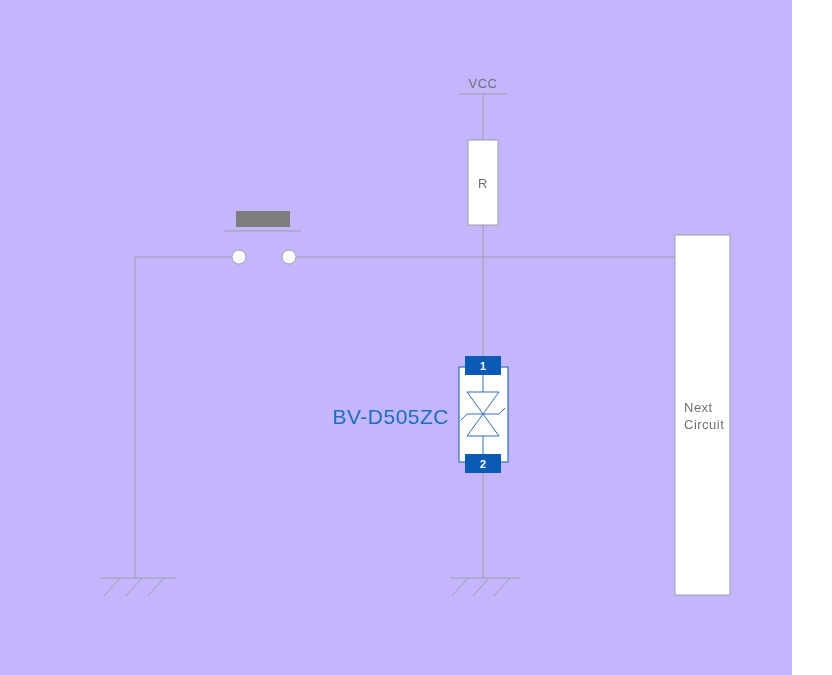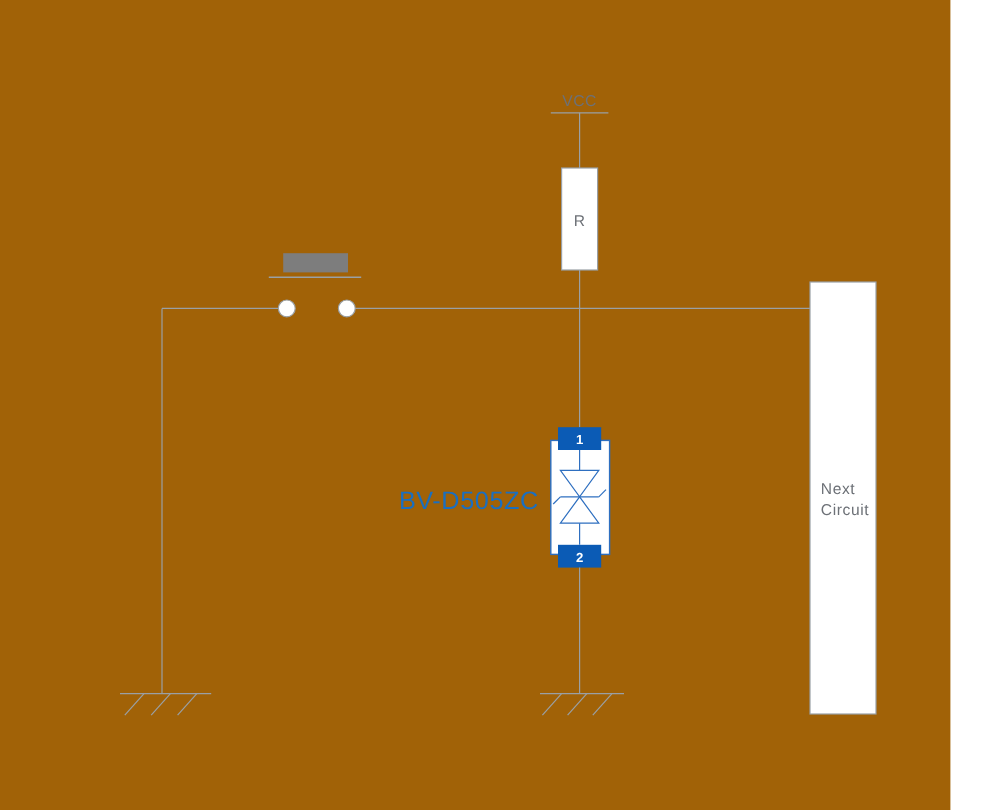--- a/index.html
+++ b/index.html
@@ -5,21 +5,21 @@
   html, body {
     margin: 0;
     padding: 0;
     background: #ffffff;
     font-family: "Liberation Sans", "DejaVu Sans", sans-serif;
   }
   .stage {
     position: relative;
     width: 792px;
     height: 675px;
-    background: #a16207;
+    background: #c4b5fd;
     overflow: hidden;
   }
   svg text {
     font-family: "Liberation Sans", "DejaVu Sans", sans-serif;
   }
   .t-gray {
     font-size: 13px;
     letter-spacing: 0.5px;
   }
   .t-pin {

